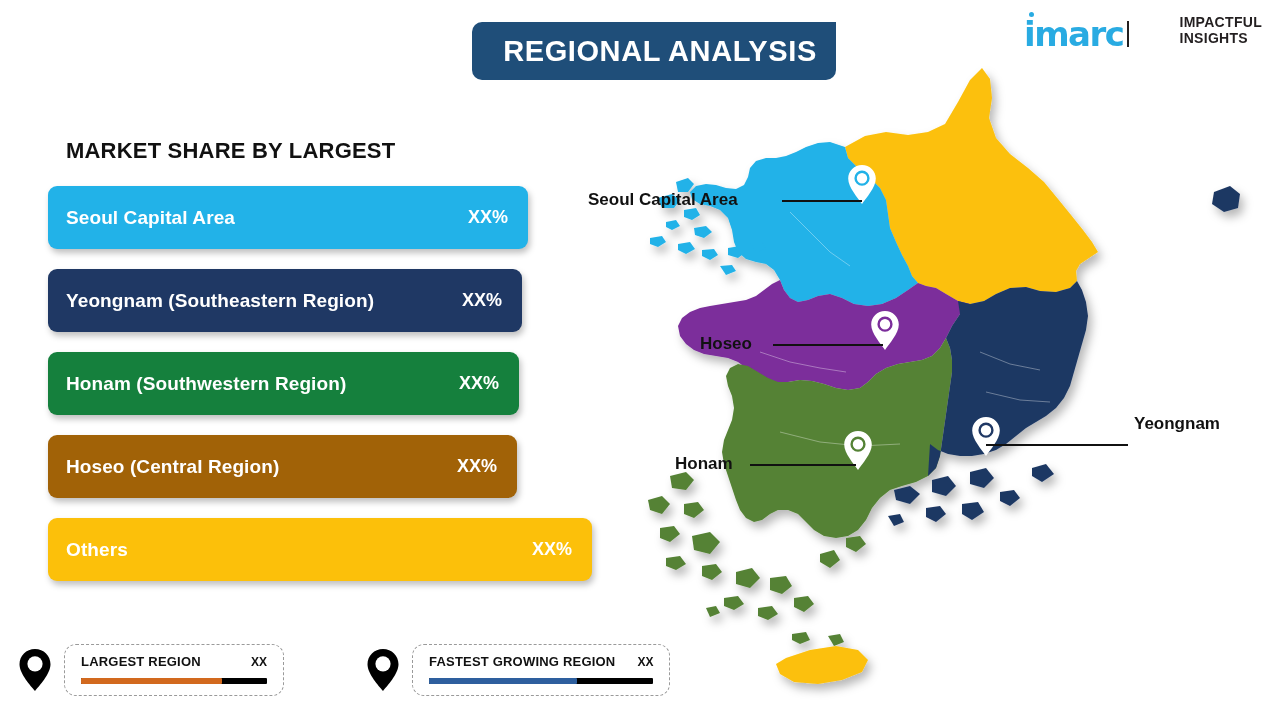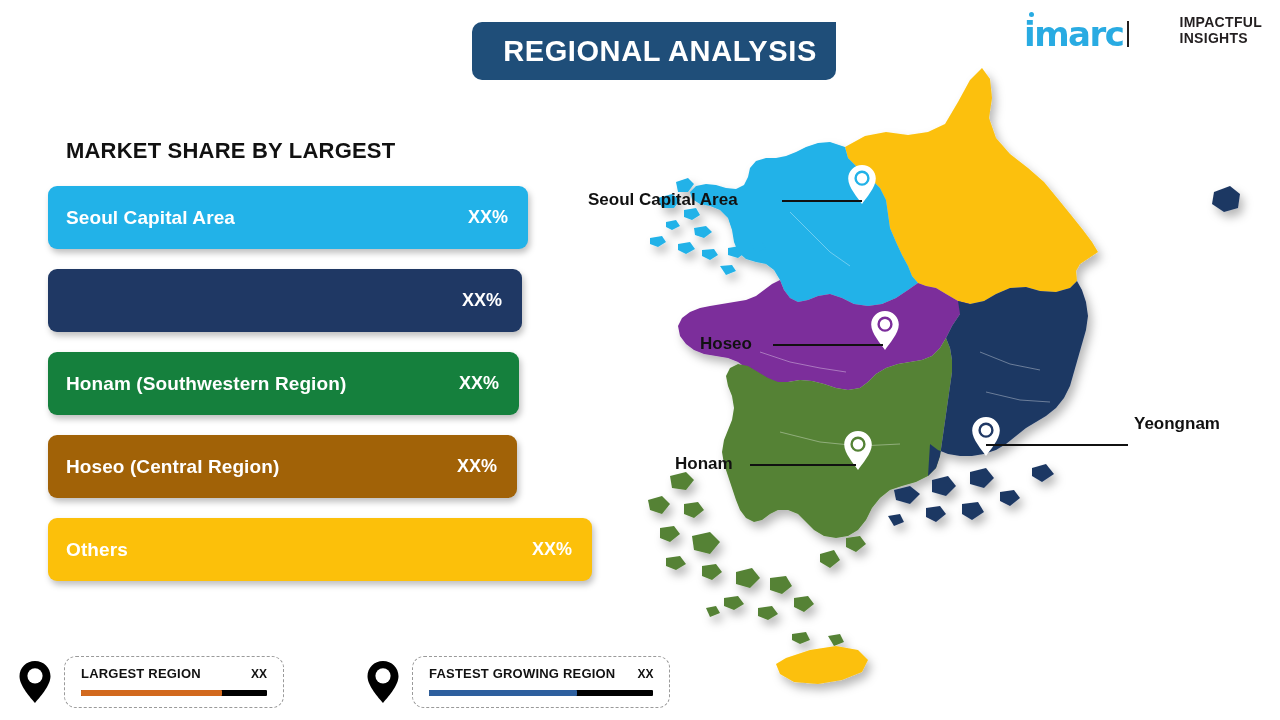--- a/index.html
+++ b/index.html
@@ -64,21 +64,21 @@
   .region-label {
     font-size: 19px; font-weight: bold; letter-spacing: 0.1px;
     white-space: nowrap;
   }
   .region-value {
     position: absolute; right: 20px;
     font-size: 18px; font-weight: bold;
   }
 
   
-  .footer-item { position: absolute; bottom: 12px; display: flex; align-items: center; }
+  .footer-item { position: absolute; bottom: 24px; display: flex; align-items: center; }
   #footer-largest { left: 18px; }
   #footer-fastest { left: 366px; }
   .footer-pin { width: 34px; height: 44px; flex: 0 0 auto; margin-right: 12px; }
   .footer-box {
     border: 1.5px dashed #9a9a9a;
     border-radius: 12px;
     padding: 9px 16px 11px 16px;
     min-width: 220px;
   }
   .footer-row { display: flex; align-items: baseline; justify-content: space-between; }
@@ -120,20 +120,21 @@
 </div>
 
 <div id="panel-title">MARKET SHARE BY LARGEST</div>
 
 <div id="region-bars">
   <div class="region-bar" style="width:480px;background:#22b2e8;">
     <span class="region-label">Seoul Capital Area</span>
     <span class="region-value">XX%</span>
   </div>
   <div class="region-bar" style="width:474px;background:#1f3864;">
+    <span class="region-label">Yeongnam (Southeastern Region)</span>
     <span class="region-value">XX%</span>
   </div>
   <div class="region-bar" style="width:471px;background:#15803d;">
     <span class="region-label">Honam (Southwestern Region)</span>
     <span class="region-value">XX%</span>
   </div>
   <div class="region-bar" style="width:469px;background:#a16207;">
     <span class="region-label">Hoseo (Central Region)</span>
     <span class="region-value">XX%</span>
   </div>

